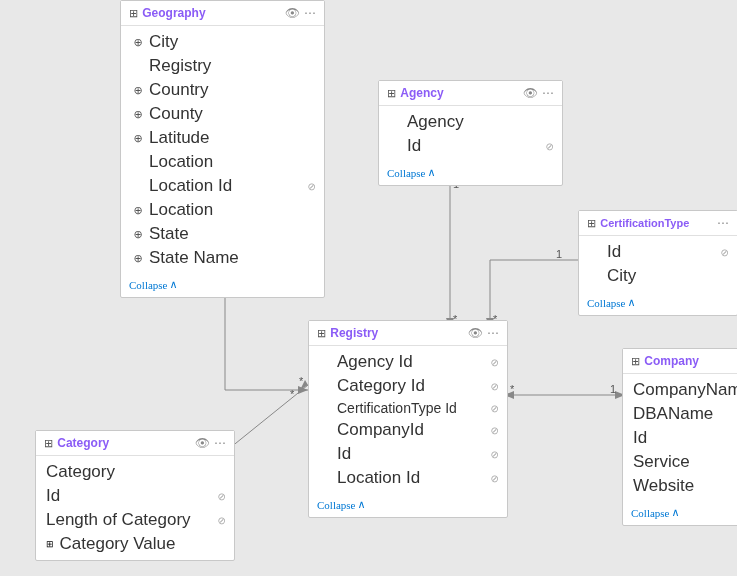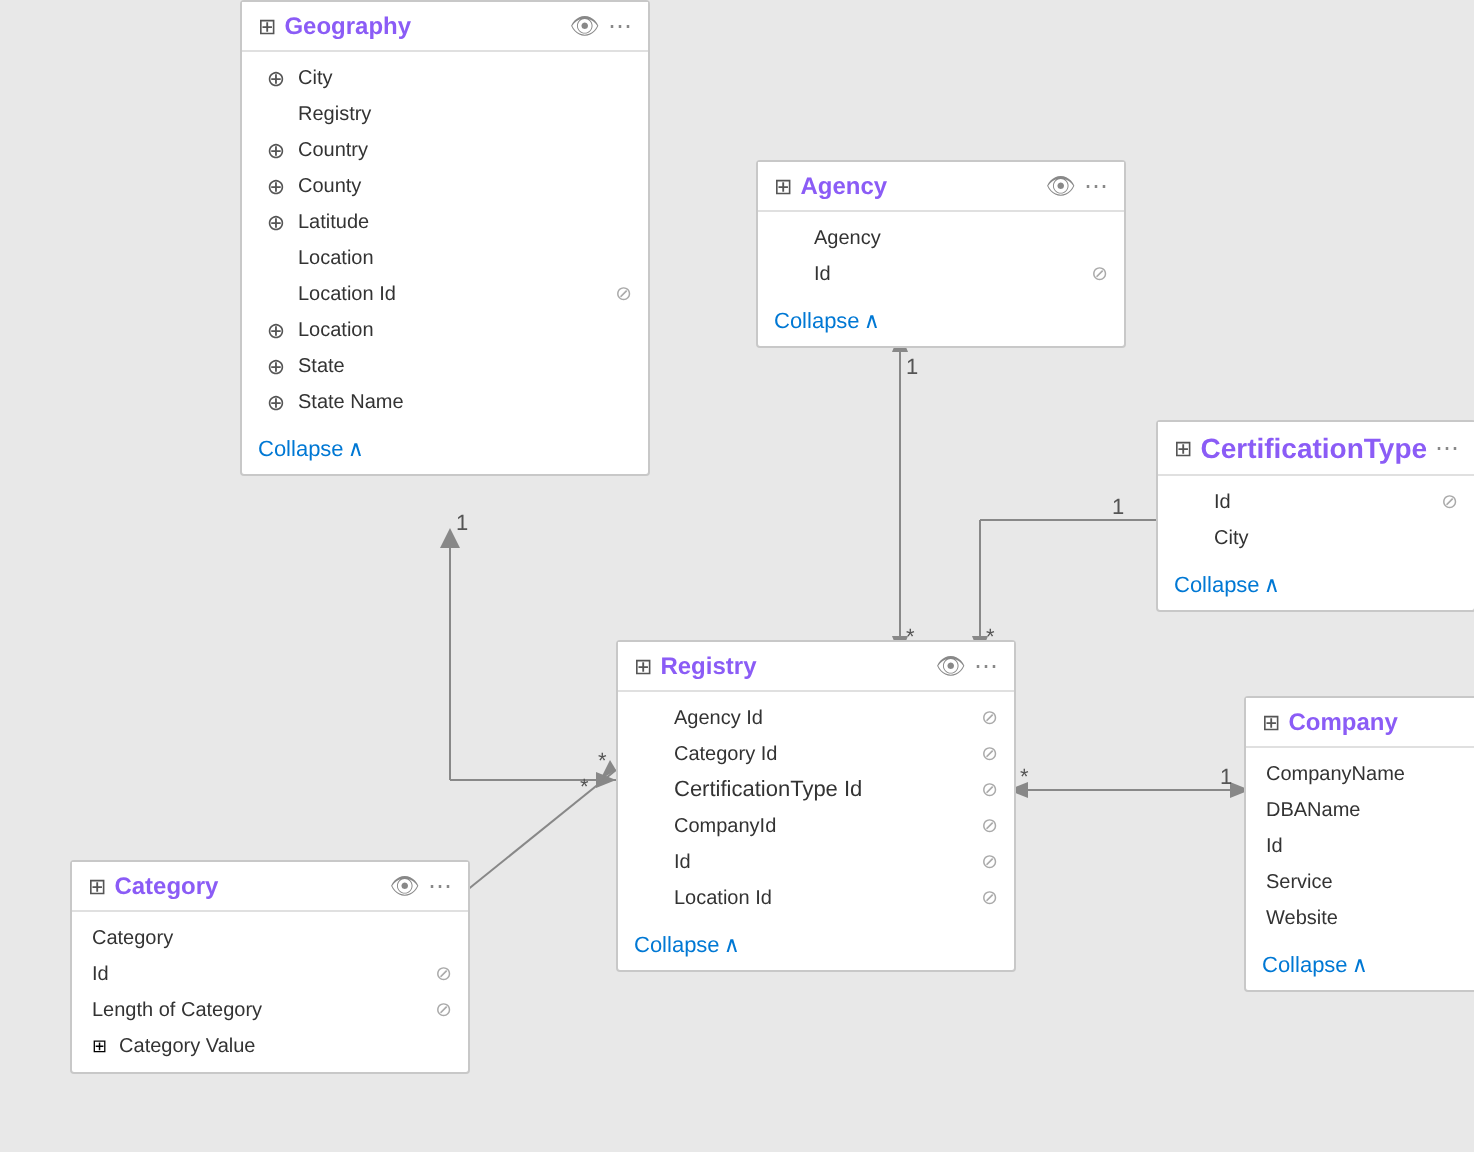--- a/index.html
+++ b/index.html
@@ -70,30 +70,31 @@
     .field-globe {
       color: #555;
       font-size: 11px;
       width: 14px;
       text-align: center;
     }
 
     .field-name {
       flex: 1;
       color: #333;
-      font-size: 10px;
+      font-size: 17px;
     }
 
     .field-lock {
       color: #aaa;
       font-size: 10px;
     }
 
     .entity-footer {
       padding: 4px 8px 6px 8px;
+      font-family: Liberation Serif, serif;
     }
 
     .collapse-link {
       color: #0078d4;
       font-size: 11px;
       cursor: pointer;
       display: flex;
       align-items: center;
       gap: 2px;
     }
@@ -241,21 +242,21 @@
       <span class="collapse-link">
         <span>Collapse</span>
         <span>∧</span>
       </span>
     </div>
   </div>
 
   <div class="entity-card" style="left:578px; top:210px; width:155px;">
     <div class="entity-header">
       <span class="entity-header-icon">⊞</span>
-      <span class="entity-title" style="font-size:14px;">CertificationType</span>
+      <span class="entity-title" style="font-size:11px;">CertificationType</span>
       <span class="icon-btn">⋯</span>
     </div>
     <div class="entity-body">
       <div class="entity-field">
         <span class="field-globe"></span>
         <span class="field-name">Id</span>
         <span class="field-lock">⊘</span>
       </div>
       <div class="entity-field">
         <span class="field-globe"></span>
@@ -283,21 +284,21 @@
         <span class="field-name">Agency Id</span>
         <span class="field-lock">⊘</span>
       </div>
       <div class="entity-field">
         <span class="field-globe"></span>
         <span class="field-name">Category Id</span>
         <span class="field-lock">⊘</span>
       </div>
       <div class="entity-field">
         <span class="field-globe"></span>
-        <span class="field-name" style="font-size:11px;">CertificationType Id</span>
+        <span class="field-name" style="font-size:14px;">CertificationType Id</span>
         <span class="field-lock">⊘</span>
       </div>
       <div class="entity-field">
         <span class="field-globe"></span>
         <span class="field-name">CompanyId</span>
         <span class="field-lock">⊘</span>
       </div>
       <div class="entity-field">
         <span class="field-globe"></span>
         <span class="field-name">Id</span>

